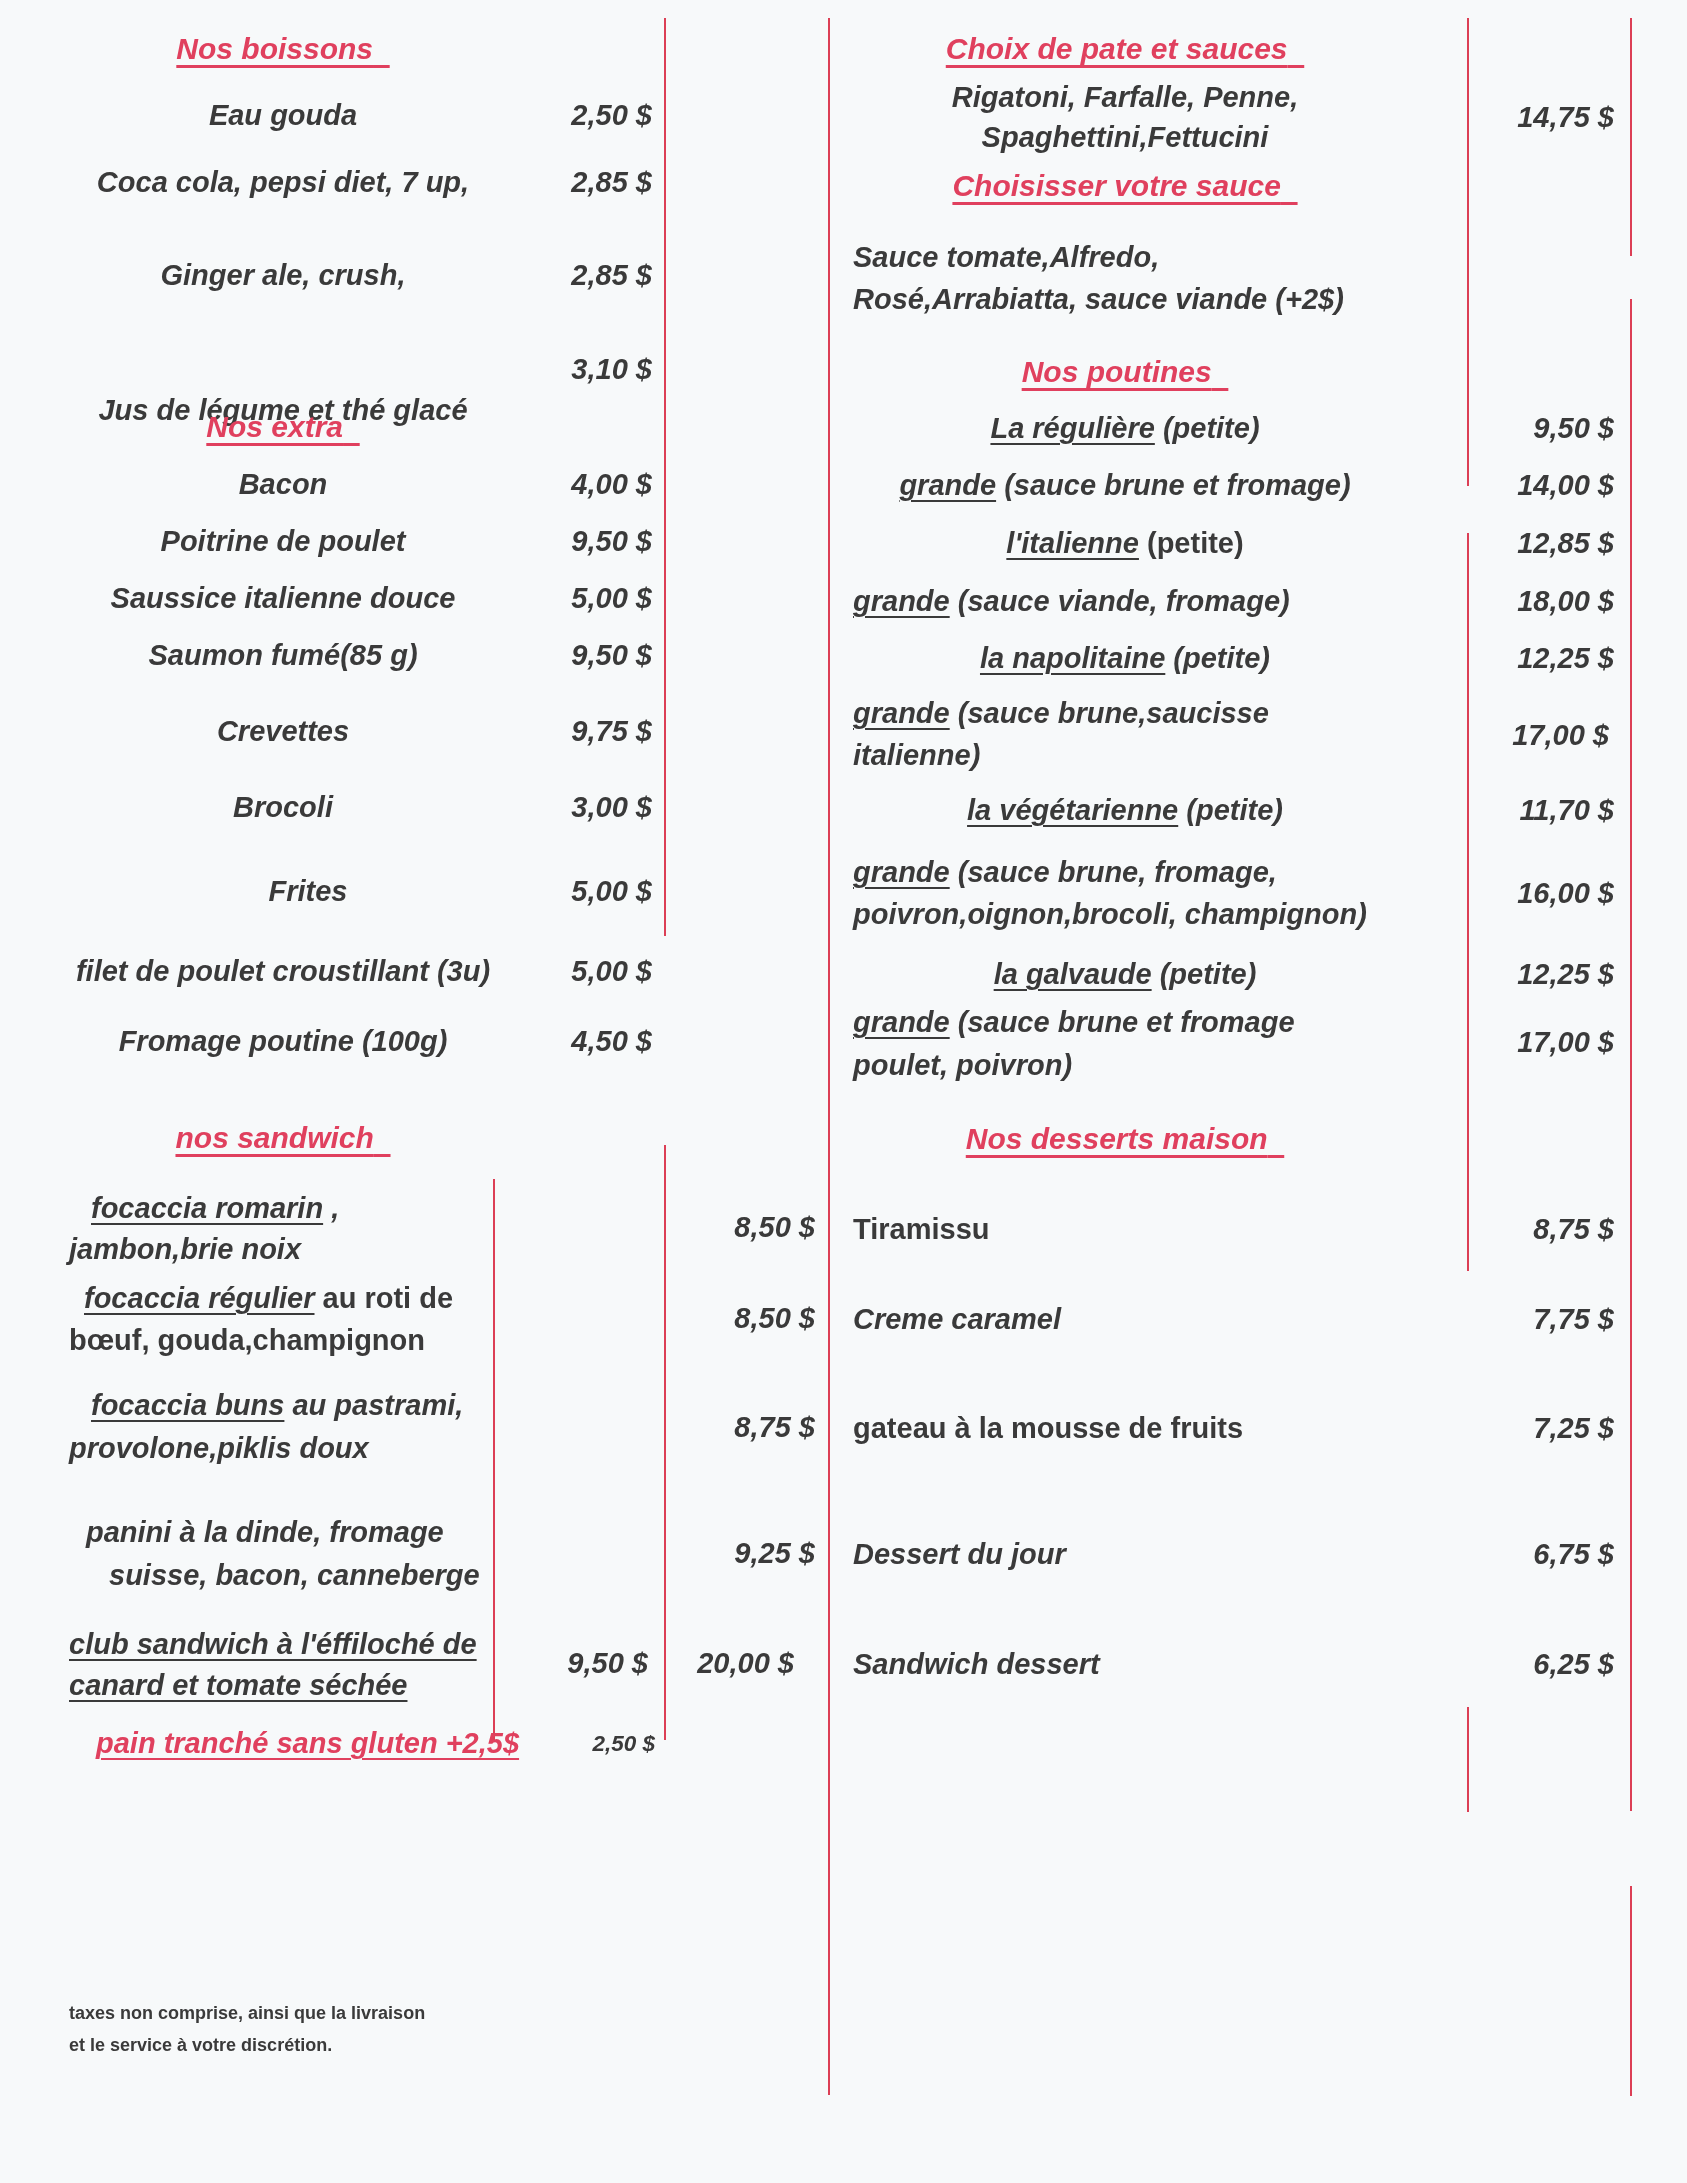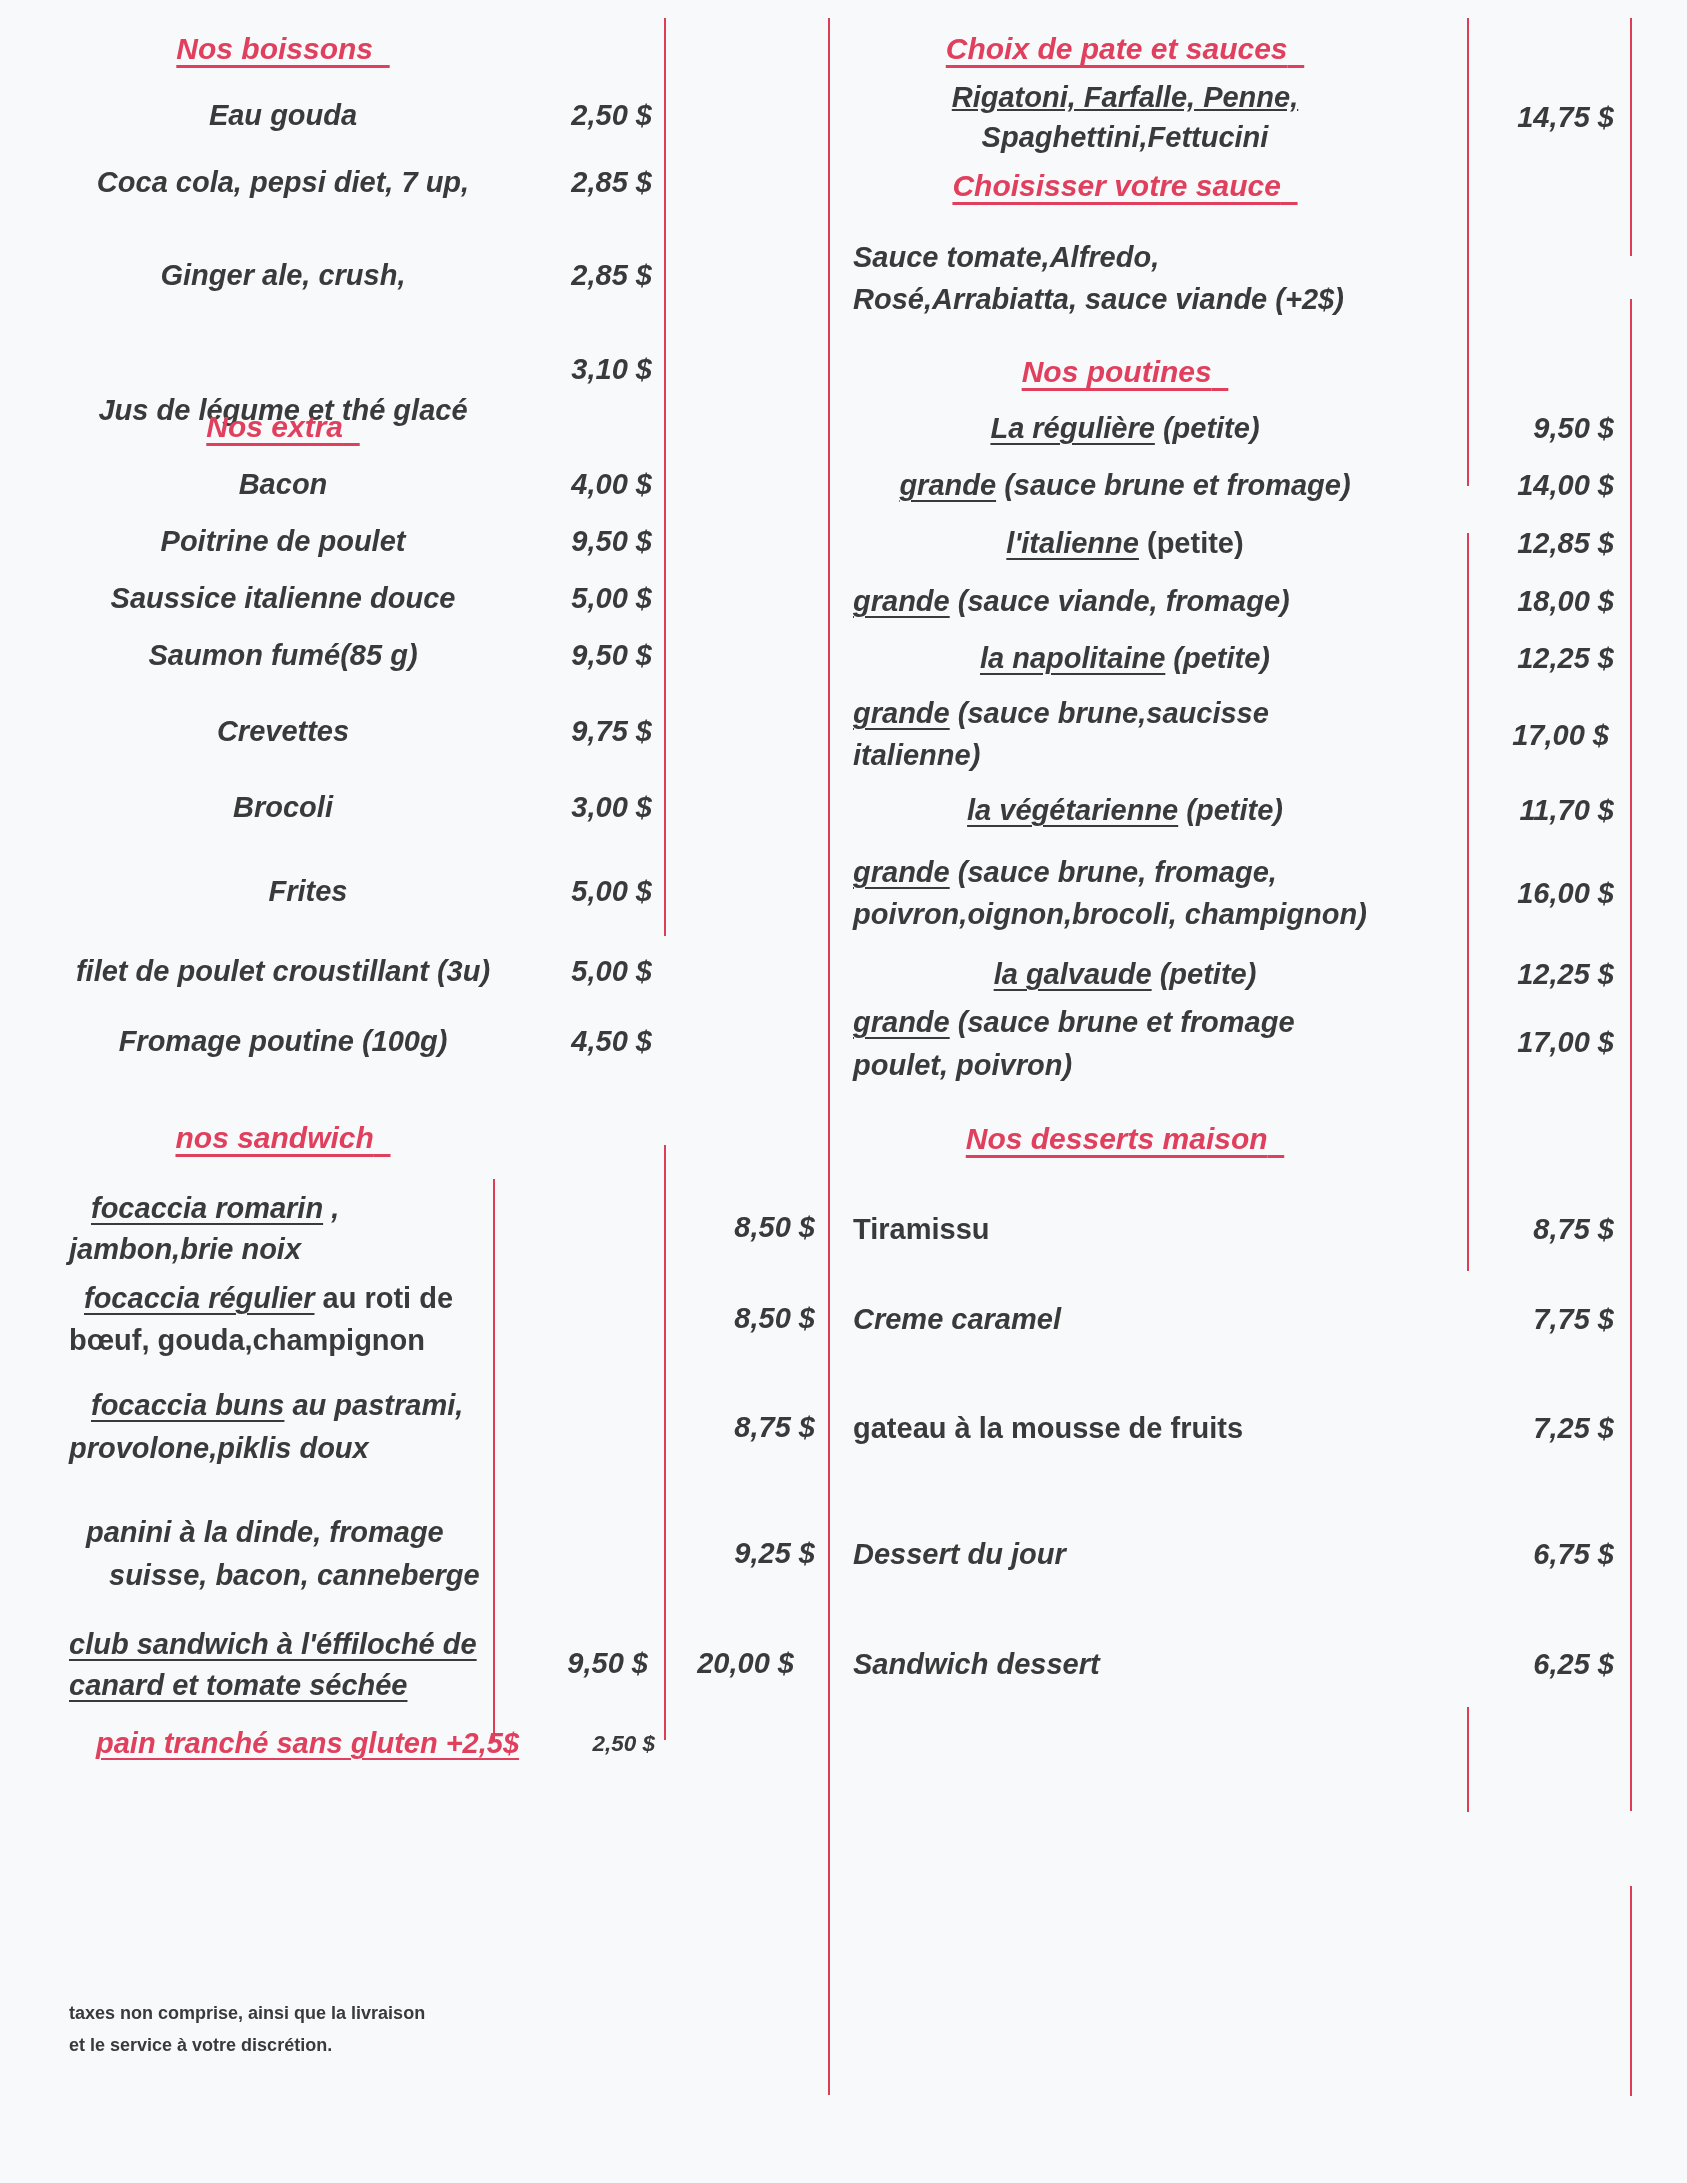--- a/index.html
+++ b/index.html
@@ -107,21 +107,21 @@
   <div class="t price r" style="left:648px; top:1643px;">9,50 $</div>
   <div class="t price r" style="left:794px; top:1643px;">20,00 $</div>
 
   <div class="t it ul red" style="left:78px; top:1723px;margin-left:18px;">pain tranché sans gluten +2,5$</div>
   <div class="t price small-price r" style="left:655px; top:1723px;">2,50  $</div>
 
   <div class="t footer" style="left:69px; top:1997px;">taxes non comprise, ainsi que la livraison</div>
   <div class="t footer" style="left:69px; top:2029px;">et le service à votre discrétion.</div>
 
   <div class="t head c" style="left:1125px; top:28px;">Choix de pate et sauces</div>
-  <div class="t it c" style="left:1125px; top:77px;text-decoration:underline;">Rigatoni, Farfalle, Penne,</div>
+  <div class="t it c" style="left:1125px; top:77px;">Rigatoni, Farfalle, Penne,</div>
   <div class="t it c" style="left:1125px; top:117px;">Spaghettini,Fettucini</div>
   <div class="t price r" style="left:1614px; top:97px;">14,75  $</div>
 
   <div class="t head c" style="left:1125px; top:165px;">Choisisser votre sauce</div>
   <div class="t it" style="left:853px; top:237px;">Sauce tomate,Alfredo,</div>
   <div class="t it" style="left:853px; top:279px;">Rosé,Arrabiatta,  sauce viande (+2$)</div>
 
   <div class="t head c" style="left:1125px; top:351px;">Nos poutines</div>
 
   <div class="t it c" style="left:1125px; top:408px;"><span class="ul">La régulière</span><span>  (petite)</span></div>

